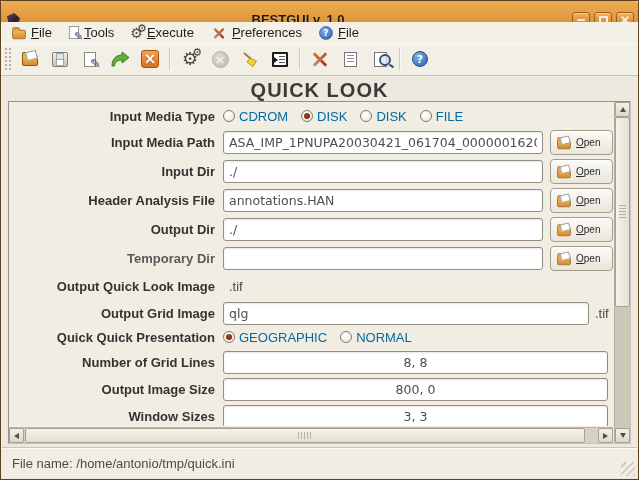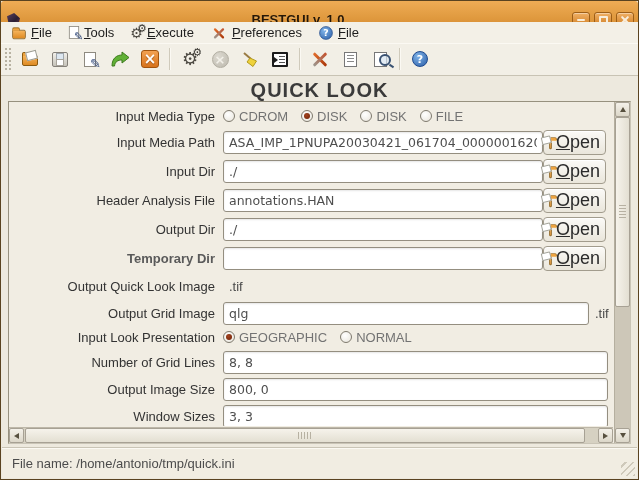--- a/index.html
+++ b/index.html
@@ -108,34 +108,34 @@
   .page-title { text-align:center; font-size:20px; font-weight:bold; letter-spacing:1px;
     color:#3A3A3A; padding:2px 0 3px; }
   .scrollarea { position:absolute; top:24px; left:7px; right:7px; bottom:2px;
     background:#F1EDE3; border:1px solid; border-color:#97917F #C9C4B6 #C9C4B6 #97917F; }
 
   .form { position:absolute; top:0; left:0; right:17px; bottom:17px; padding-top:5px; overflow:hidden; }
   .row { display:flex; align-items:center; margin-bottom:2px; height:27px; }
   .row.radio-row { height:18px; margin-bottom:4px; }
   .row.slim { height:25px; }
   .lbl { width:206px; min-width:206px; text-align:right; margin-right:8px;
-    font-size:13px; font-weight:normal; color:#333; }
+    font-size:13px; font-weight:bold; color:#333; }
   .lbl.regular { font-weight:bold; color:#5A5A5A; }
   .field { height:23px; border:1px solid #948E80; border-radius:3px; padding:0 5px;
     font-family:"DejaVu Sans","Liberation Sans",sans-serif; font-size:12.5px; color:#4E4E4E;
     background:#fff; box-shadow:inset 0 1px 2px rgba(0,0,0,.10); outline:none; }
   .w-open { width:320px; }
   .w-tif  { width:366px; }
-  .w-full { width:385px; }
+  .w-full { width:385px;text-align:center; }
   .suffix { margin-left:6px; font-size:13px; color:#4A4A4A; }
-  .open-btn { height:25px; width:63px; border:1px solid #A29C8D; border-radius:4px;
+  .open-btn { margin-left:7px; height:25px; width:63px; border:1px solid #A29C8D; border-radius:4px;
     background:linear-gradient(180deg,#FBFAF7,#EAE6DB); display:flex; align-items:center; gap:4px;
-    padding:0 5px; font-size:18px; color:#2B2B2B; cursor:default;
+    padding:0 5px; font-size:10px; color:#2B2B2B; cursor:default;
     box-shadow:inset 0 1px 0 #fff; font-family:inherit; }
-  .radios { display:flex; align-items:center; gap:13px; font-size:13px; color:#737373; }
+  .radios { display:flex; align-items:center; gap:13px; font-size:13px; color:#0369a1; }
   .radio-opt { display:flex; align-items:center; gap:4px; cursor:default; }
   .radio { width:12px; height:12px; border-radius:50%; border:1px solid #7F7A6E;
     background:radial-gradient(circle at 40% 35%,#fff,#E8E4DA); position:relative; }
   .radio-opt.checked .radio::after { content:""; position:absolute; inset:2px; border-radius:50%;
     background:radial-gradient(circle at 40% 35%,#A3431F,#6E2208); }
 
   
   .vscroll { position:absolute; top:0; right:0; bottom:0; width:16px; background:#CDC7B8;
     border-left:1px solid #B5AF9F; }
   .hscroll { position:absolute; bottom:0; left:0; right:17px; height:16px; background:#D6D1C2;
@@ -343,21 +343,21 @@
           <span class="suffix">.tif</span>
         </div>
 
         <div class="row slim">
           <span class="lbl">Output Grid Image</span>
           <input class="field w-tif" value="qlg" style="">
           <span class="suffix">.tif</span>
         </div>
 
         <div class="row radio-row">
-          <span class="lbl">Input Look Presentation</span>
+          <span class="lbl">Quick Quick Presentation</span>
           <div class="radios">
             <span class="radio-opt checked">
                 <span class="radio"></span>
                 <span>GEOGRAPHIC</span>
               </span>
             <span class="radio-opt">
                 <span class="radio"></span>
                 <span>NORMAL</span>
               </span>
           </div>

